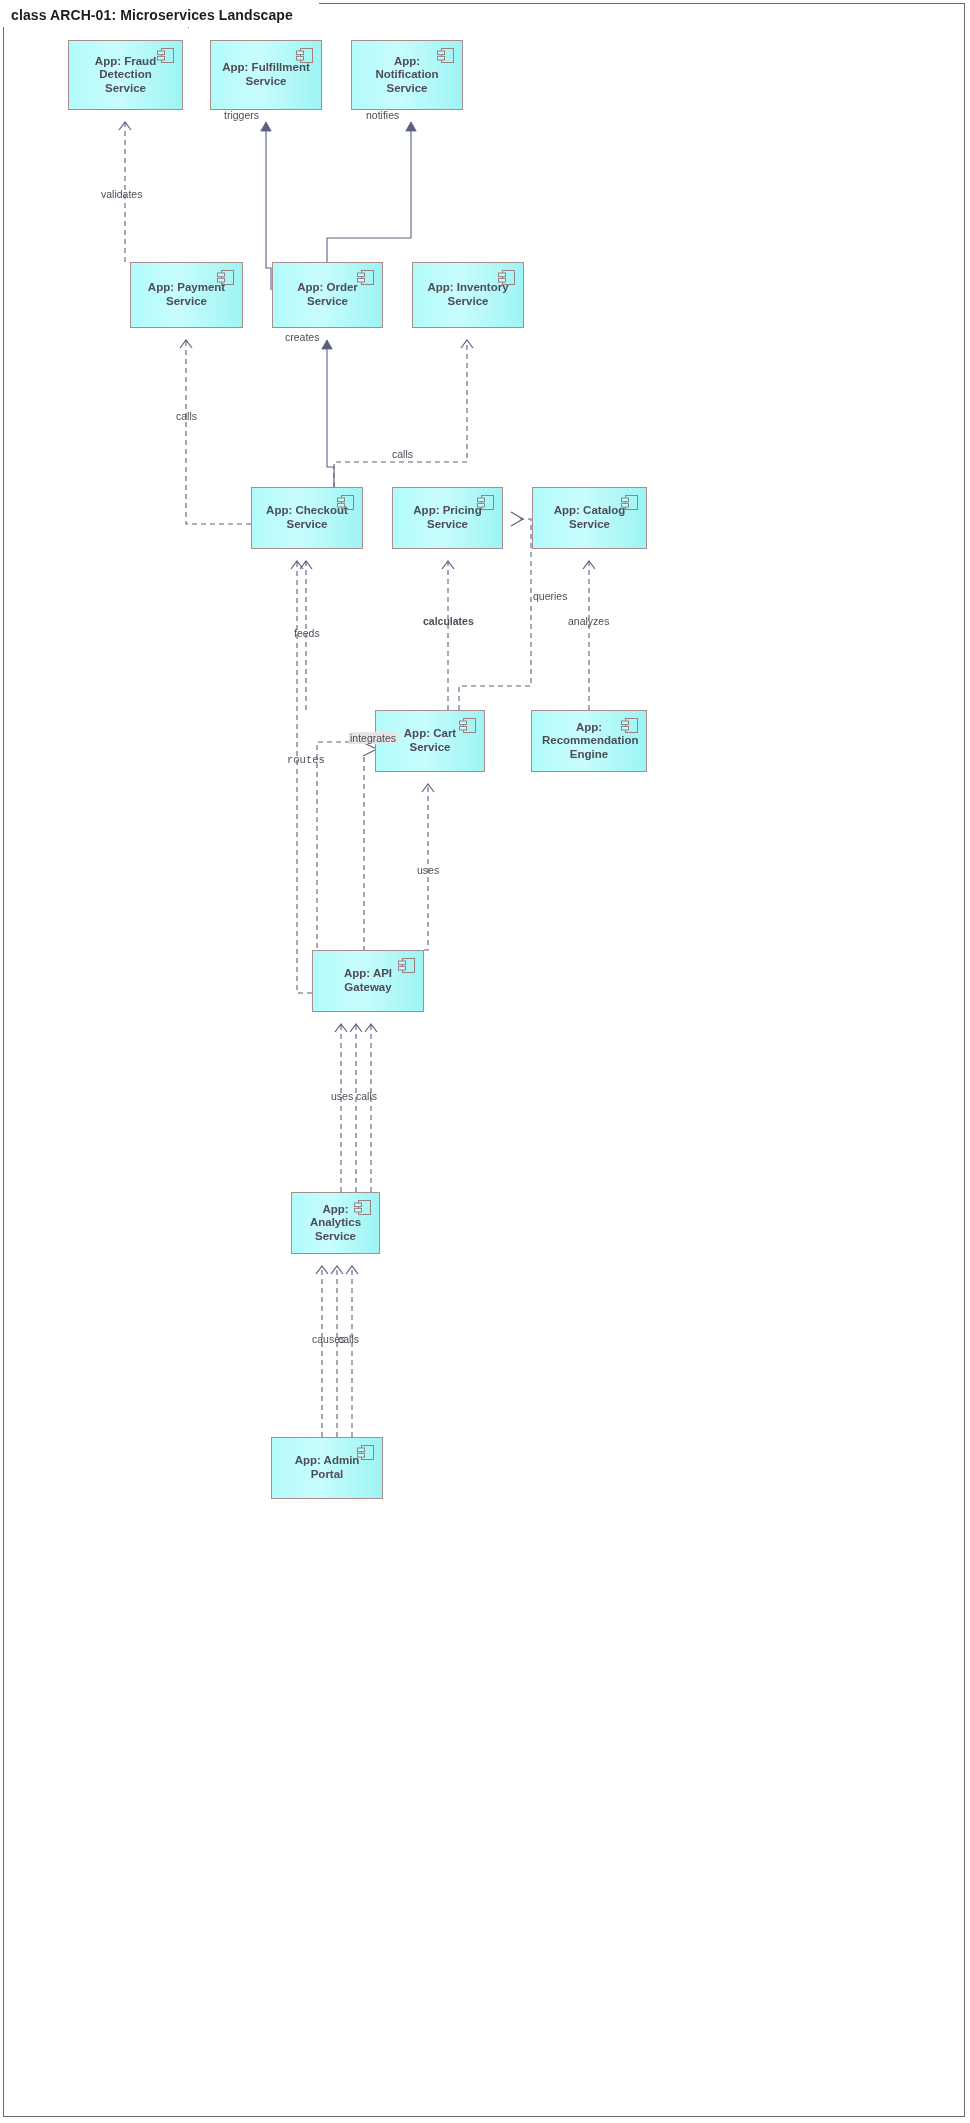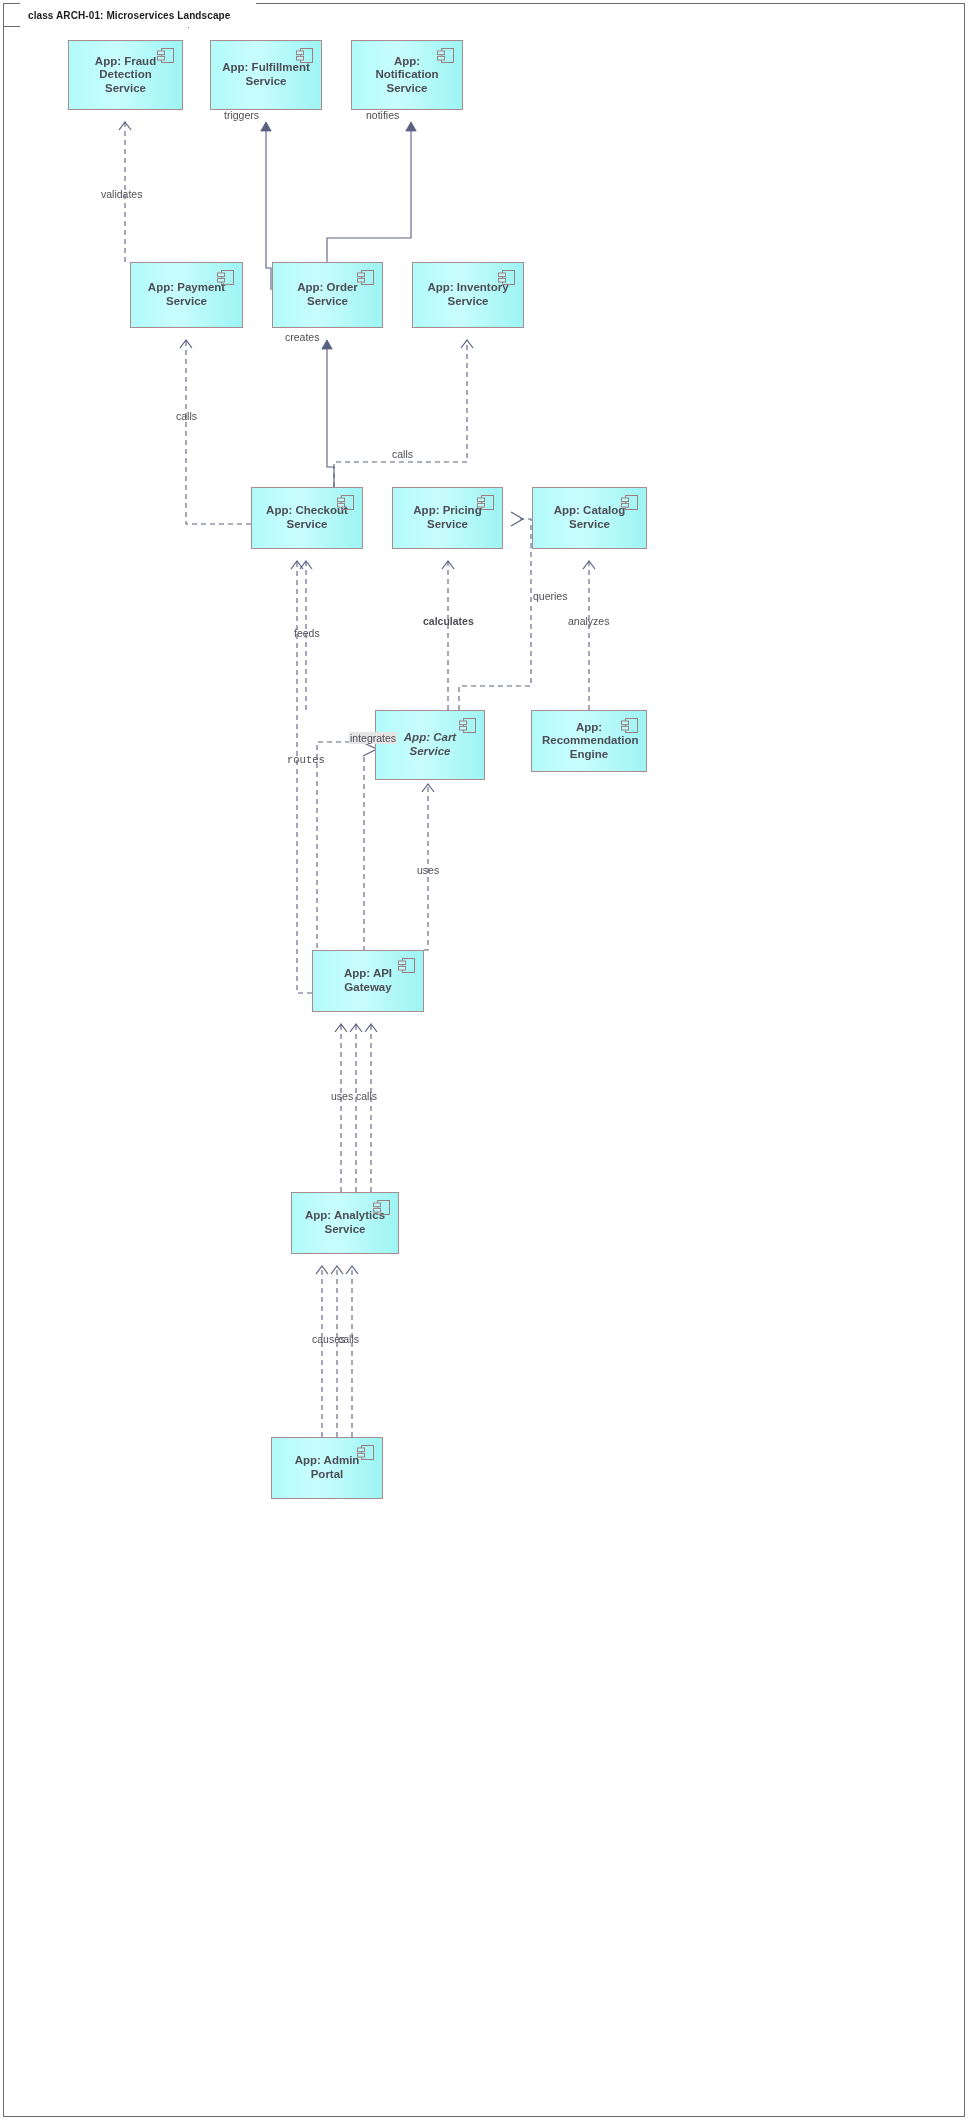--- a/index.html
+++ b/index.html
@@ -34,27 +34,26 @@
     position: absolute;
     left: 3px;
     top: 3px;
     height: 24px;
     box-sizing: border-box;
     background: #ffffff;
     display: flex;
     align-items: center;
     padding-left: 8px;
     padding-right: 26px;
-    font-size: 10px;
+    font-size: 14px;
     font-weight: bold;
     color: #1c1c1c;
     border-right: 0;
     white-space: nowrap;
     letter-spacing: 0.1px;
-    margin-left: 17px;
   }
   .frame-title-box {
     position: absolute;
     left: 3px;
     top: 3px;
     height: 24px;
     width: 200px;
     box-sizing: border-box;
     border-right: 1px solid #6b6b6b;
     border-bottom: 1px solid #6b6b6b;
@@ -290,21 +289,21 @@
     <span class="comp-icon">
       <svg width="18" height="17" viewBox="0 0 18 17">
         <rect x="4.5" y="1.5" width="12" height="14" fill="none" stroke="#9c8080" stroke-width="1"></rect>
         <rect x="0.5" y="4" width="7" height="3.6" fill="#bdfcfc" stroke="#9c8080" stroke-width="1"></rect>
         <rect x="0.5" y="9.4" width="7" height="3.6" fill="#bdfcfc" stroke="#9c8080" stroke-width="1"></rect>
       </svg>
     </span>
     <span class="node-label">App: Catalog Service</span>
   </div>
 
-  <div class="node" style="left:375px; top:710px; width:110px; height:70px;font-style:italic;">
+  <div class="node" style="left:375px; top:710px; width:110px; height:62px;">
     <span class="comp-icon">
       <svg width="18" height="17" viewBox="0 0 18 17">
         <rect x="4.5" y="1.5" width="12" height="14" fill="none" stroke="#9c8080" stroke-width="1"></rect>
         <rect x="0.5" y="4" width="7" height="3.6" fill="#bdfcfc" stroke="#9c8080" stroke-width="1"></rect>
         <rect x="0.5" y="9.4" width="7" height="3.6" fill="#bdfcfc" stroke="#9c8080" stroke-width="1"></rect>
       </svg>
     </span>
     <span class="node-label">App: Cart Service</span>
   </div>
 
@@ -323,21 +322,21 @@
     <span class="comp-icon">
       <svg width="18" height="17" viewBox="0 0 18 17">
         <rect x="4.5" y="1.5" width="12" height="14" fill="none" stroke="#9c8080" stroke-width="1"></rect>
         <rect x="0.5" y="4" width="7" height="3.6" fill="#bdfcfc" stroke="#9c8080" stroke-width="1"></rect>
         <rect x="0.5" y="9.4" width="7" height="3.6" fill="#bdfcfc" stroke="#9c8080" stroke-width="1"></rect>
       </svg>
     </span>
     <span class="node-label">App: API Gateway</span>
   </div>
 
-  <div class="node" style="left:291px; top:1192px; width:108px; height:62px;">
+  <div class="node" style="left:291px; top:1192px; width:89px; height:62px;">
     <span class="comp-icon">
       <svg width="18" height="17" viewBox="0 0 18 17">
         <rect x="4.5" y="1.5" width="12" height="14" fill="none" stroke="#9c8080" stroke-width="1"></rect>
         <rect x="0.5" y="4" width="7" height="3.6" fill="#bdfcfc" stroke="#9c8080" stroke-width="1"></rect>
         <rect x="0.5" y="9.4" width="7" height="3.6" fill="#bdfcfc" stroke="#9c8080" stroke-width="1"></rect>
       </svg>
     </span>
     <span class="node-label">App: Analytics Service</span>
   </div>
 

